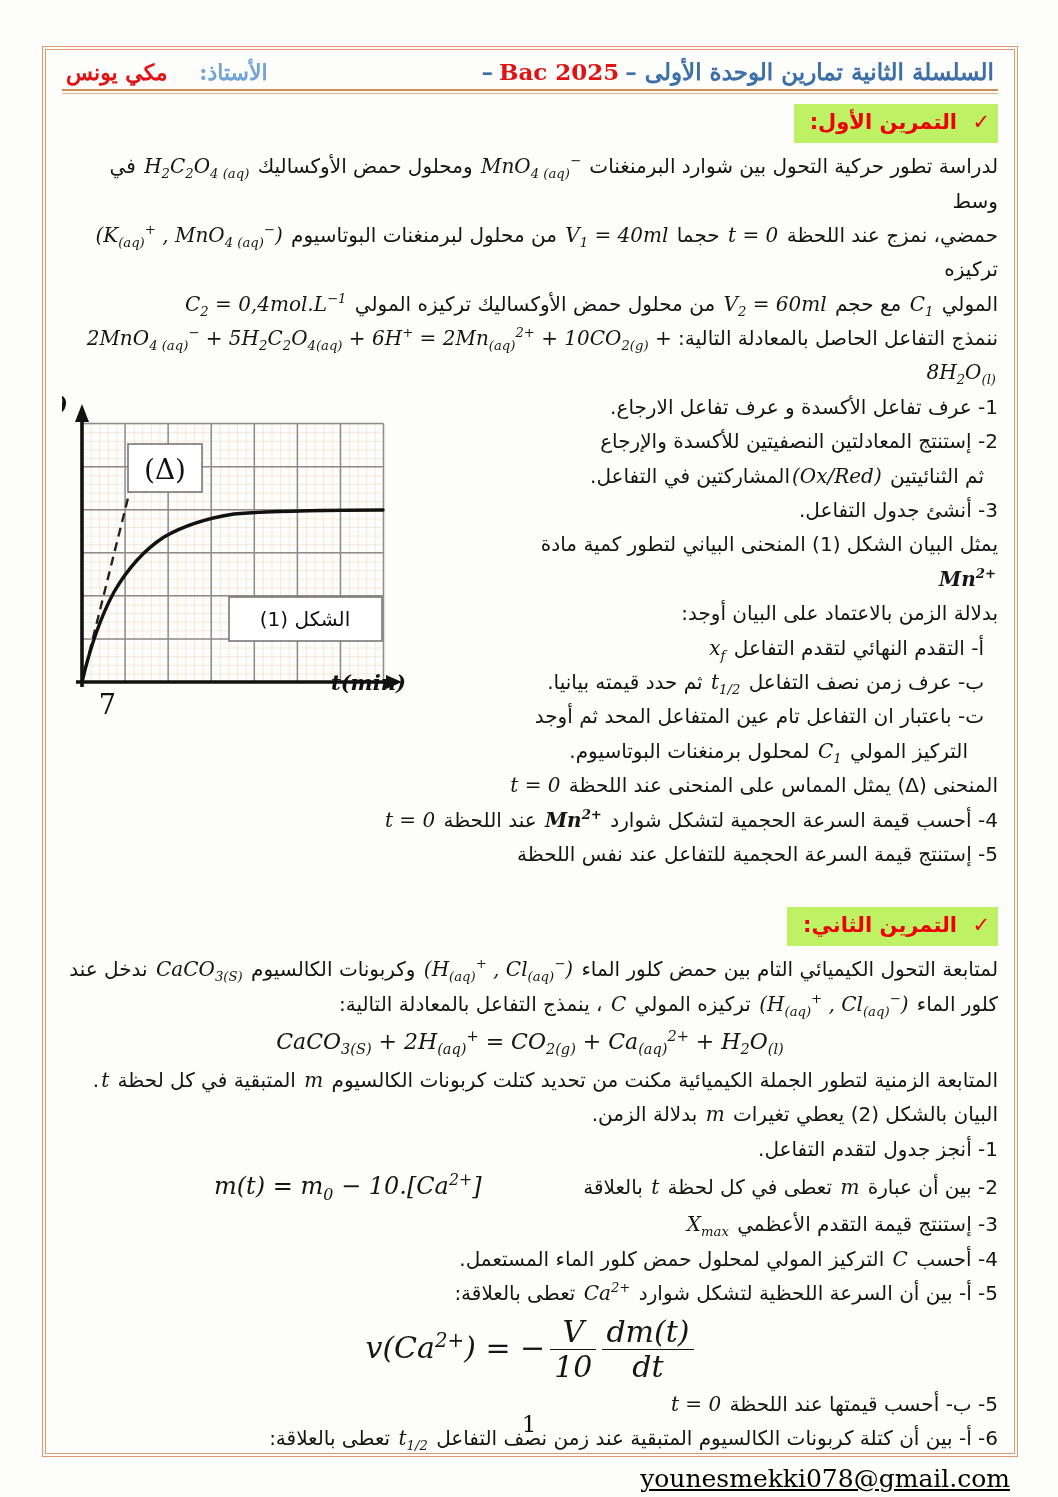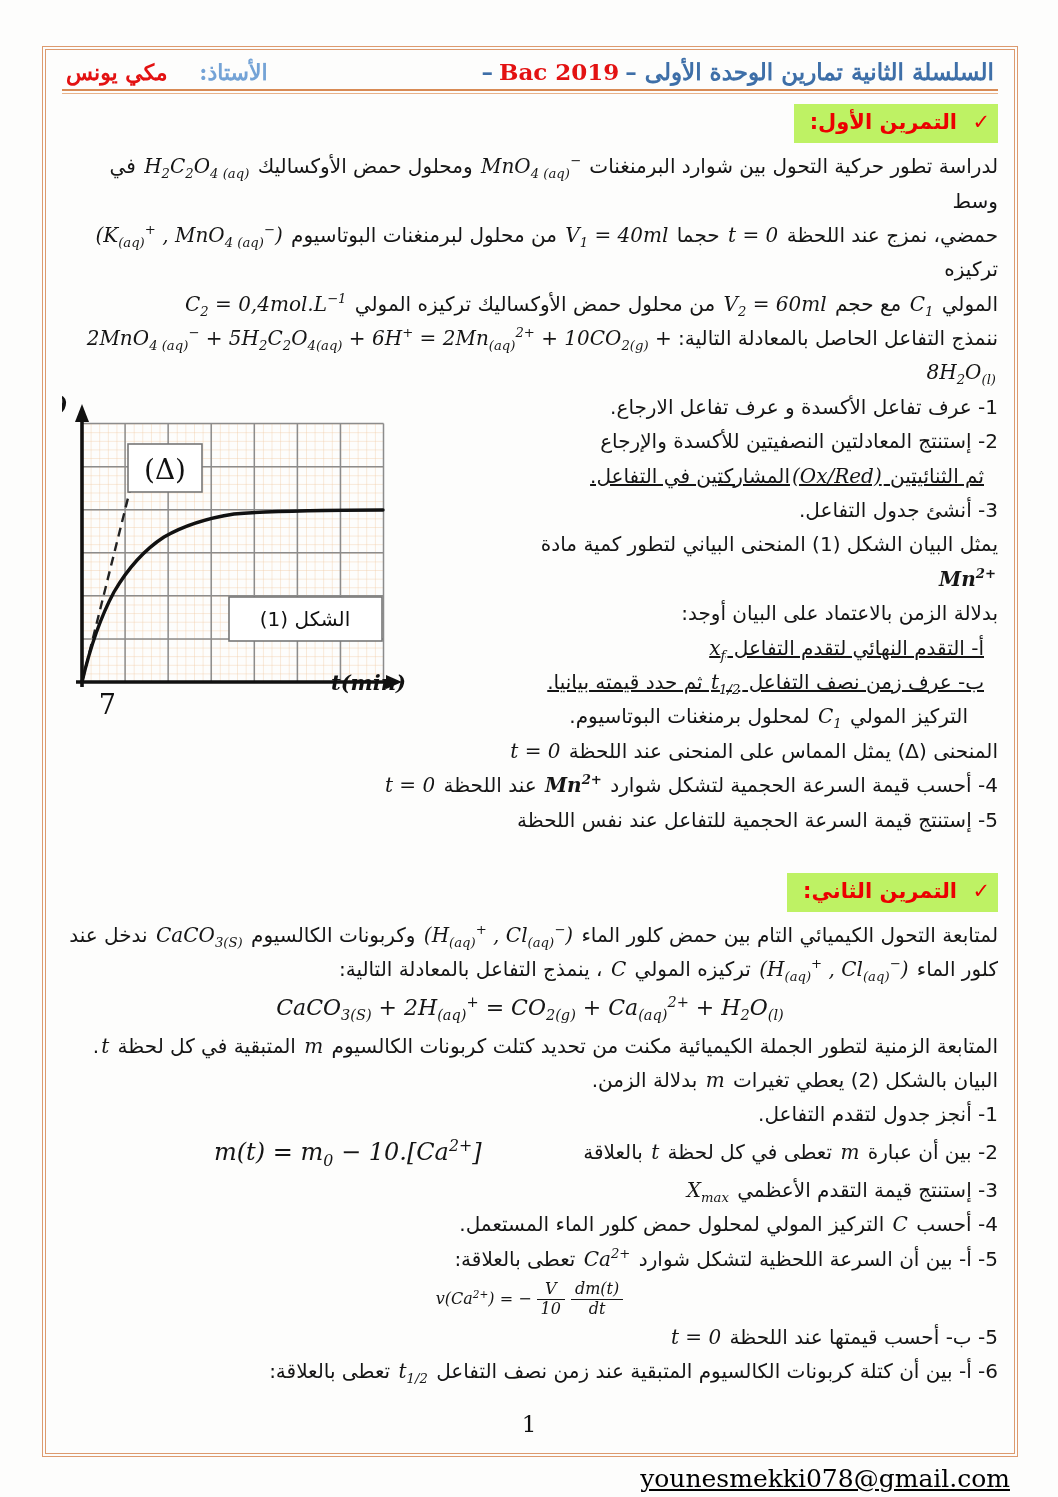--- a/index.html
+++ b/index.html
@@ -15,31 +15,31 @@
   .t-label{color:#74A3D6;margin-left:24px;}
   .t-name{color:#E31212;}
   .rule1{border:0;border-top:2.5px solid #D88B55;margin:4px 0 2px 0;}
   .rule2{border:0;border-top:1.5px solid #E8B289;margin:0 0 4px 0;}
   
   .content{direction:rtl;text-align:right;font-size:20px;line-height:1.72;}
   .ex-head{display:inline-block;background:#bef264;color:#EC0000;font-weight:bold;
            font-size:21px;padding:0px 8px 3px 16px;margin:6px 0 6px;}
   .ex-head .check{padding-left:8px;}
   .line{min-height:1em;}
-  .ind1{padding-right:14px;text-decoration:underline;}
+  .ind1{padding-right:14px;}
   .ind2{padding-right:30px;}
   .math{font-family:"DejaVu Serif",serif;font-style:italic;unicode-bidi:embed;padding:0 2px;}
   .mbold{font-weight:bold;}
   sub,sup{font-size:66%;line-height:0;}
   
   .fig{float:left;width:410px;margin:2px 12px 4px 0;}
   
   .eq-center{direction:ltr;text-align:center;font-size:22px;margin:2px 0;}
   .row-split{display:flex;justify-content:space-between;align-items:center;padding-left:150px;}
-  .formula-center{direction:ltr;text-align:center;font-size:16px;margin:4px 0 2px 0;}
+  .formula-center{direction:ltr;text-align:center;font-size:30px;margin:4px 0 2px 0;}
   .frac{display:inline-flex;flex-direction:column;vertical-align:middle;text-align:center;
         font-family:"DejaVu Serif",serif;font-style:italic;line-height:1.15;padding:0 3px;}
   .frac .num{border-bottom:1.6px solid #151515;padding:0 4px;}
   .frac .den{padding:0 4px;}
   .ex2{margin-top:30px;}
   
   .pagenum{position:absolute;bottom:60px;left:0;right:0;text-align:center;
            font-family:"DejaVu Serif",serif;font-size:23px;color:#111;}
   .email{position:absolute;bottom:4px;right:48px;font-family:"DejaVu Serif",serif;
          font-size:25px;color:#000;text-decoration:underline;}
@@ -50,21 +50,21 @@
   .fdelta{font-family:"DejaVu Serif",serif;font-size:28px;fill:#111;}
 </style>
 </head>
 <body>
 
 <div class="page">
   <div class="frame">
 
     <div class="hdr">
       <div class="hdr-title">
-        <span>السلسلة الثانية تمارين الوحدة الأولى –</span><span class="bac">Bac 2019</span><span>–</span>
+        <span>السلسلة الثانية تمارين الوحدة الأولى –</span><span class="bac">Bac 2025</span><span>–</span>
       </div>
       <div class="teacher">
         <span class="t-label">الأستاذ:</span>
         <span class="t-name">مكي يونس</span>
       </div>
     </div>
     <hr class="rule1">
     <hr class="rule2">
 
     <div class="content">
@@ -121,20 +121,21 @@
         </div>
 
         <div class="line">1- عرف تفاعل الأكسدة و عرف تفاعل الارجاع.</div>
         <div class="line">2- إستنتج المعادلتين النصفيتين للأكسدة والإرجاع</div>
         <div class="line ind1">ثم الثنائيتين <span class="math" dir="ltr">(Ox/Red)</span>المشاركتين في التفاعل.</div>
         <div class="line">3- أنشئ جدول التفاعل.</div>
         <div class="line">يمثل البيان الشكل (1) المنحنى البياني لتطور كمية مادة <span class="math mbold" dir="ltr">Mn<sup>2+</sup></span></div>
         <div class="line">بدلالة الزمن بالاعتماد على البيان أوجد:</div>
         <div class="line ind1">أ- التقدم النهائي لتقدم التفاعل <span class="math" dir="ltr">x<sub>f</sub></span></div>
         <div class="line ind1">ب- عرف زمن نصف التفاعل <span class="math" dir="ltr">t<sub>1/2</sub></span> ثم حدد قيمته بيانيا.</div>
+        <div class="line ind1">ت- باعتبار ان التفاعل تام عين المتفاعل المحد ثم أوجد</div>
         <div class="line ind2">التركيز المولي <span class="math" dir="ltr">C<sub>1</sub></span> لمحلول برمنغنات البوتاسيوم.</div>
         <div class="line">المنحنى (Δ) يمثل المماس على المنحنى عند اللحظة <span class="math" dir="ltr">t = 0</span></div>
         <div class="line">4- أحسب قيمة السرعة الحجمية لتشكل شوارد <span class="math mbold" dir="ltr">Mn<sup>2+</sup></span> عند اللحظة <span class="math" dir="ltr">t = 0</span></div>
         <div class="line">5- إستنتج قيمة السرعة الحجمية للتفاعل عند نفس اللحظة</div>
         <div style="clear:both"></div>
       </div>
 
       <div class="ex2">
         <div class="ex-head">
           <span class="check">✓</span>

